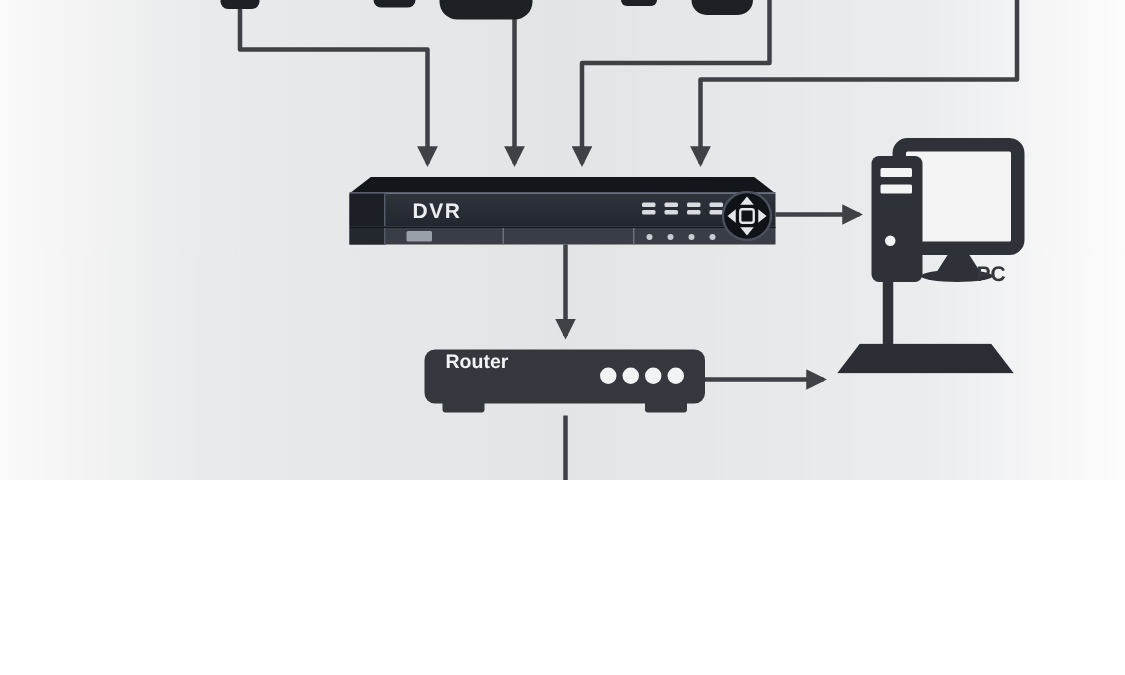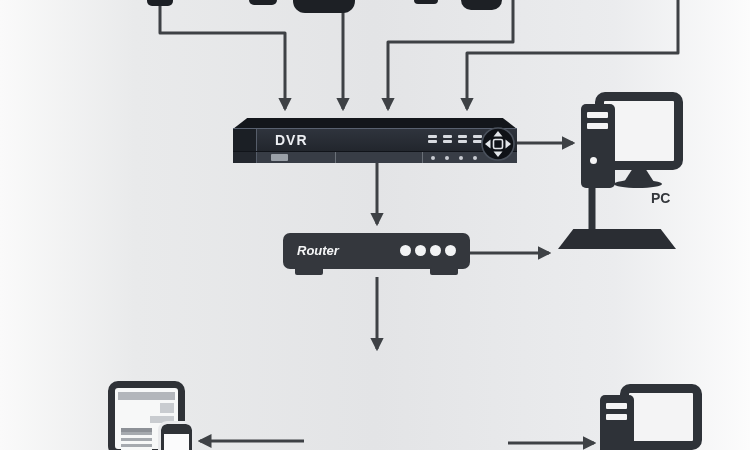--- a/index.html
+++ b/index.html
@@ -1,17 +1,17 @@
 <!DOCTYPE html>
 <html><head>
 <meta charset="utf-8">
 <style>
   html,body{margin:0;padding:0;}
   body{font-family:"Liberation Sans", sans-serif;}
-  .stage{position:relative;width:750px;height:450px;overflow:hidden;
+  .stage{position:relative;width:750px;height:320px;overflow:hidden;
          background:linear-gradient(to right,#fafafa 0%,#e9eaeb 18%,#e3e4e6 50%,#ebecee 82%,#fcfcfc 100%);}
   svg.wires{position:absolute;left:0;top:0;width:750px;height:450px;}
 
   
   .cam-stub{position:absolute;top:0;background:#1d2025;}
 
   
   .dvr{position:absolute;left:233px;top:118px;width:284px;height:45px;}
   .dvr-lid{position:absolute;left:0;top:0;width:284px;height:11px;background:#13161b;
            clip-path:polygon(5% 0,95% 0,100% 100%,0 100%);}
@@ -31,26 +31,26 @@
   .dvr-dpad{position:absolute;left:248px;top:9px;width:34px;height:34px;}
 
   
   .monitor{position:absolute;background:#f4f4f5;border:9px solid #2e3238;border-radius:10px;box-sizing:border-box;}
   .tower{position:absolute;background:#2e3238;border-radius:5px;}
   .tower i.slot{position:absolute;left:6px;width:21px;height:6px;background:#f4f4f5;border-radius:1px;}
   .tower i.power{position:absolute;left:9px;width:7px;height:7px;border-radius:50%;background:#f4f4f5;}
   .pc-stand{position:absolute;left:624px;top:169px;width:30px;height:13px;background:#2e3238;
             clip-path:polygon(28% 0,72% 0,100% 100%,0 100%);}
   .pc-base{position:absolute;left:614px;top:180px;width:48px;height:8px;background:#2e3238;border-radius:50%;}
-  .pc-label{position:absolute;left:651px;top:190px;color:#34373c;font-size:14px;font-weight:bold;}
+  .pc-label{position:absolute;left:651px;top:174px;color:#34373c;font-size:14px;font-weight:bold;}
 
   
   .router{position:absolute;left:283px;top:233px;width:187px;height:36px;background:#34373d;border-radius:7px;}
   .router-foot{position:absolute;bottom:-6px;width:28px;height:8px;background:#34373d;border-radius:2px;}
-  .router-label{position:absolute;left:14px;top:10px;color:#f4f5f6;font-size:13px;font-weight:bold;font-style:italic;}
+  .router-label{position:absolute;left:14px;top:0;color:#f4f5f6;font-size:13px;font-weight:bold;}
   .router-dots{position:absolute;right:14px;top:12px;display:flex;gap:4px;}
   .router-dots i{width:11px;height:11px;border-radius:50%;background:#f2f3f4;}
 
   
   .modem-lid{position:absolute;left:558px;top:229px;width:118px;height:20px;background:#2a2d33;
              clip-path:polygon(13% 0,87% 0,100% 100%,0 100%);}
   .modem-face{position:absolute;left:556px;top:250px;width:122px;height:17px;background:#2f3339;
               border-top:2px solid #f0f0f1;border-radius:0 0 4px 4px;box-sizing:content-box;}
   .modem-dots{position:absolute;left:12px;top:6px;display:flex;gap:6px;}
   .modem-dots i{width:5px;height:5px;border-radius:50%;background:#f2f3f4;}

